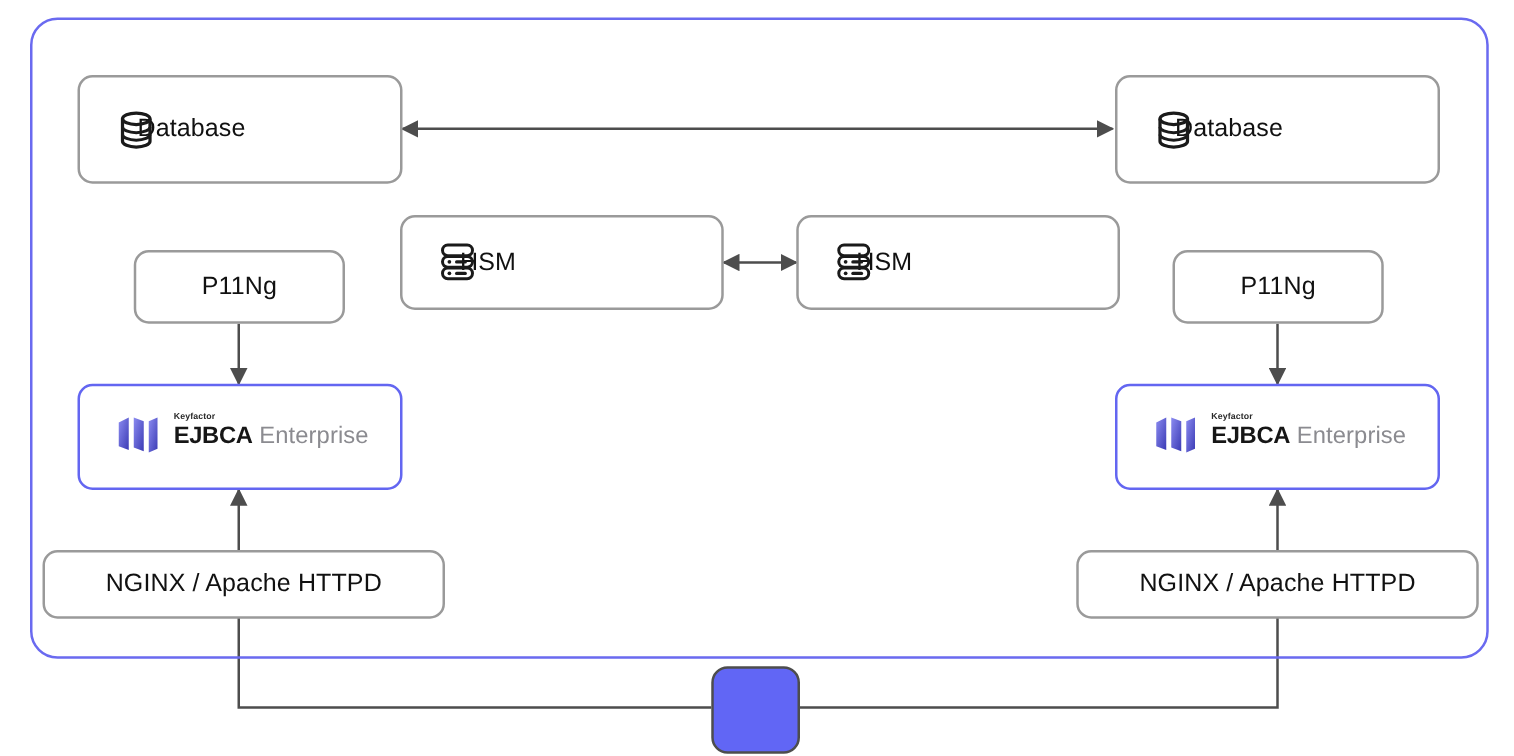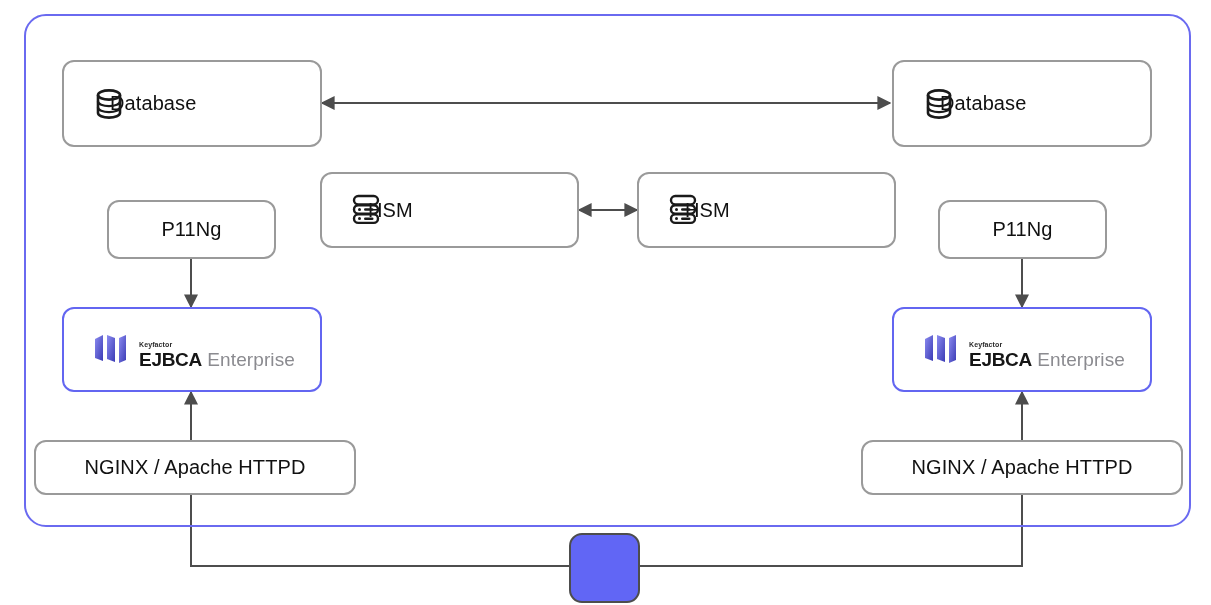--- a/index.html
+++ b/index.html
@@ -86,21 +86,21 @@
     box-sizing: border-box;
     background: #6166f5;
     border: 2px solid #4d4d4d;
     border-radius: 13px;
     z-index: 4;
   }
 
   
   .ejbca-lockup {
     display: flex;
-    align-items: flex-end;
+    align-items: flex-start;
     gap: 8px;
     transform: translateX(2px);
   }
   .ejbca-mark { display: block; }
   .ejbca-words {
     display: flex;
     flex-direction: column;
     justify-content: center;
     line-height: 1;
   }

